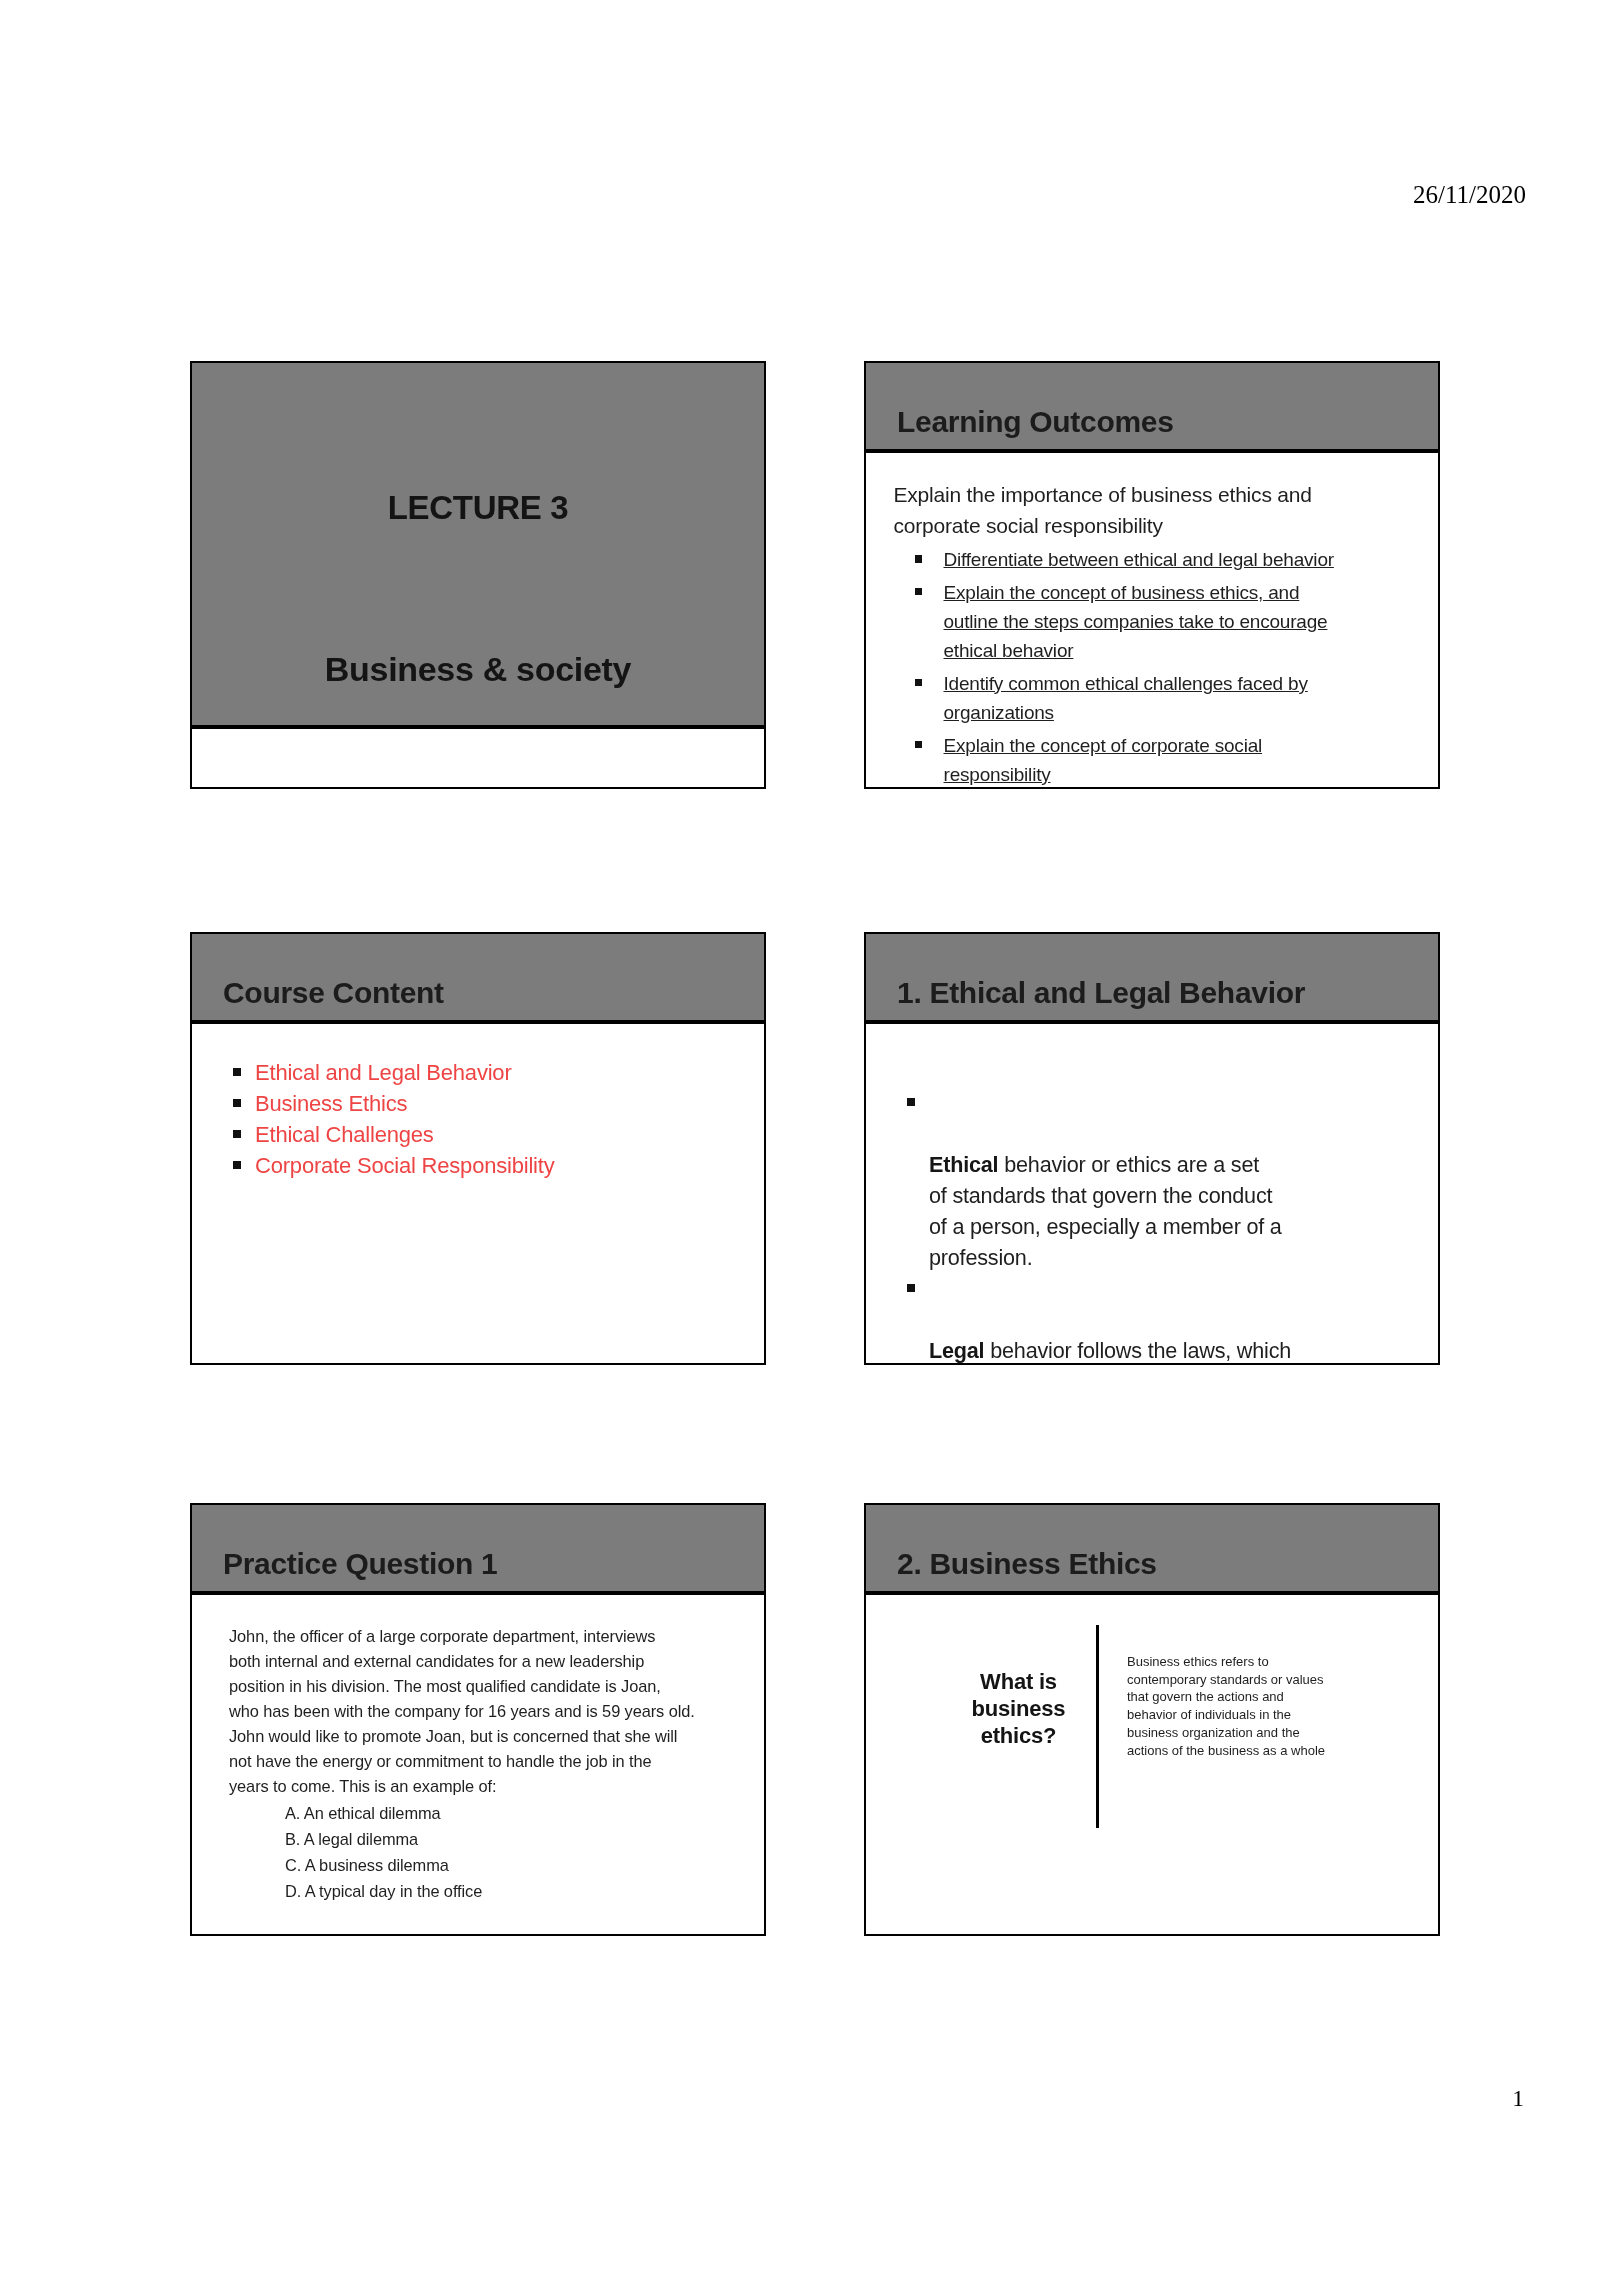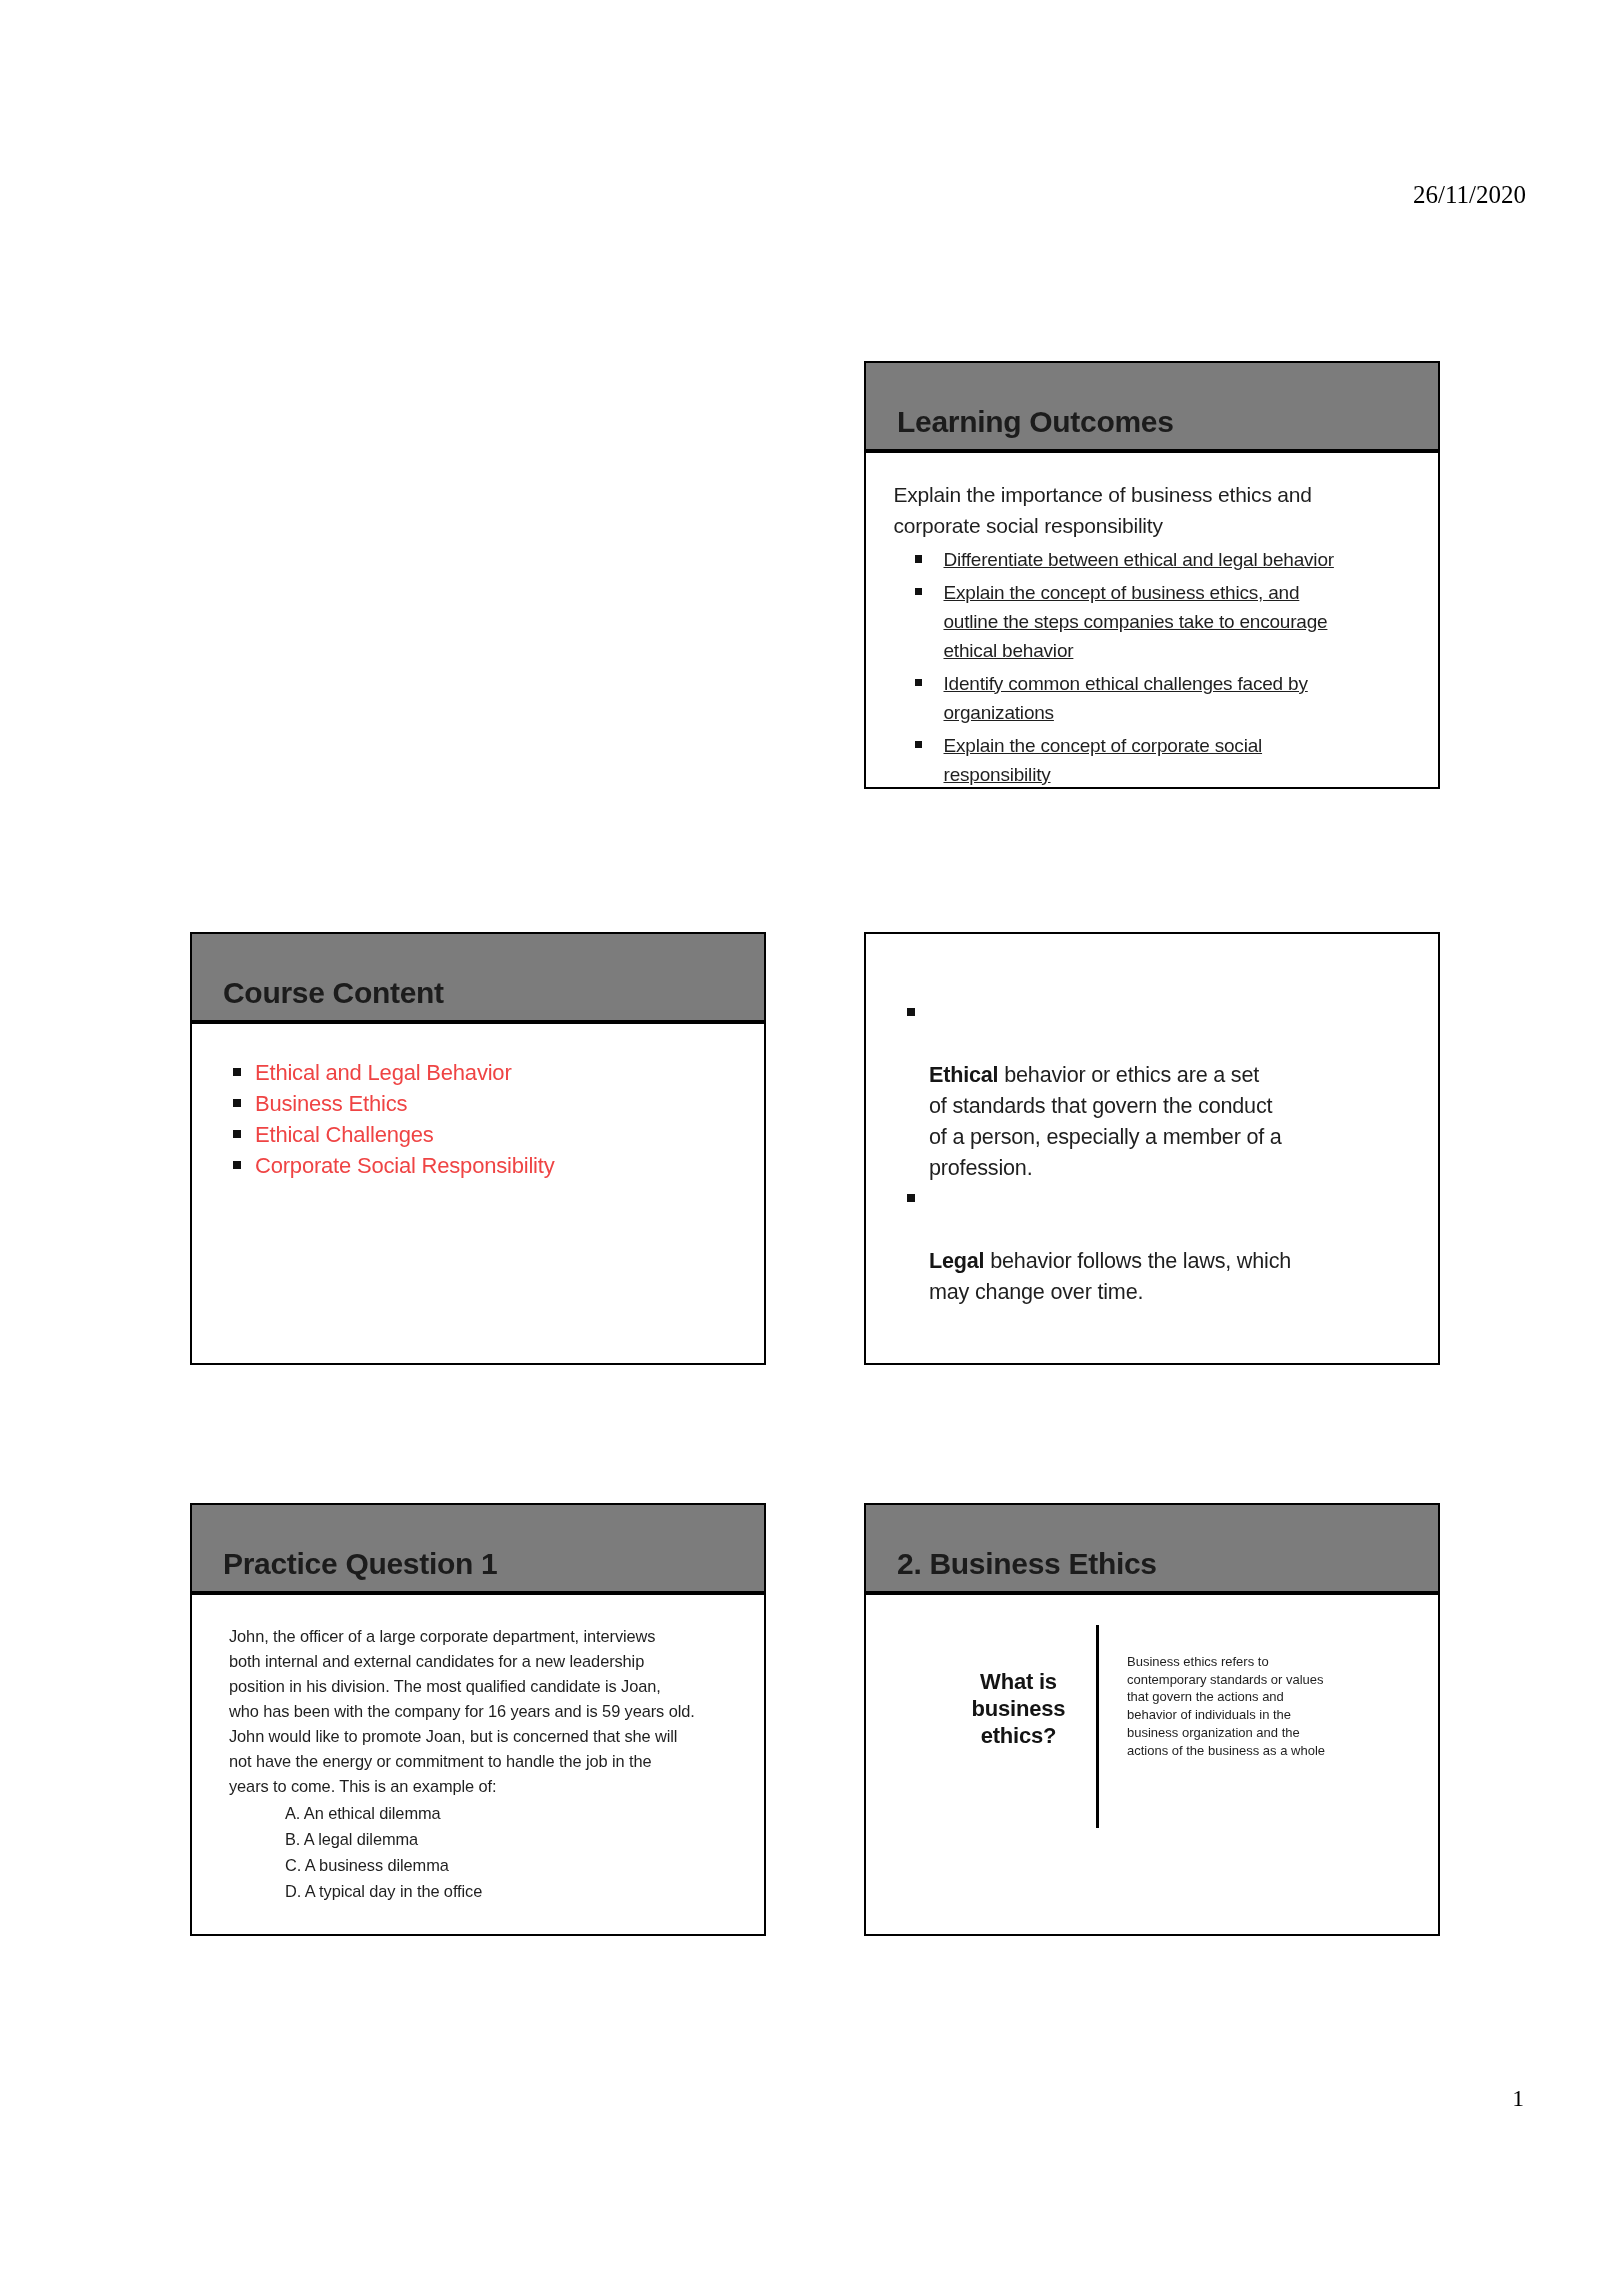--- a/index.html
+++ b/index.html
@@ -88,20 +88,26 @@
     font-size:13px; line-height:17.7px; white-space:pre-line; color:#1f1f1f;
   }
 </style>
 </head>
 <body>
 
 <div class="page">
 
   <div class="print-date">26/11/2020</div>
 
+  <section class="slide pos-r1c1">
+    <div class="s1-gray">
+      <div class="s1-title">LECTURE 3</div>
+      <div class="s1-sub">Business &amp; society</div>
+    </div>
+  </section>
 
   <section class="slide pos-r1c2">
     <div class="hdr">
       <div class="hdr-title">Learning Outcomes</div>
     </div>
     <div class="body s2-body">
       <div class="s2-intro">Explain the importance of business ethics and
 corporate social responsibility</div>
       <ul class="s2-list">
         <li>
@@ -148,20 +154,23 @@
         </li>
         <li>
           <span class="sq"></span>
           <span>Corporate Social Responsibility</span>
         </li>
       </ul>
     </div>
   </section>
 
   <section class="slide pos-r2c2">
+    <div class="hdr">
+      <div class="hdr-title">1. Ethical and Legal Behavior</div>
+    </div>
     <div class="body s4-body">
       <ul class="blist">
         <li>
           <span class="sq"></span>
           <span class="lead">Ethical</span><span> behavior or ethics are a set
 of standards that govern the conduct
 of a person, especially a member of a
 profession.</span>
         </li>
         <li>

